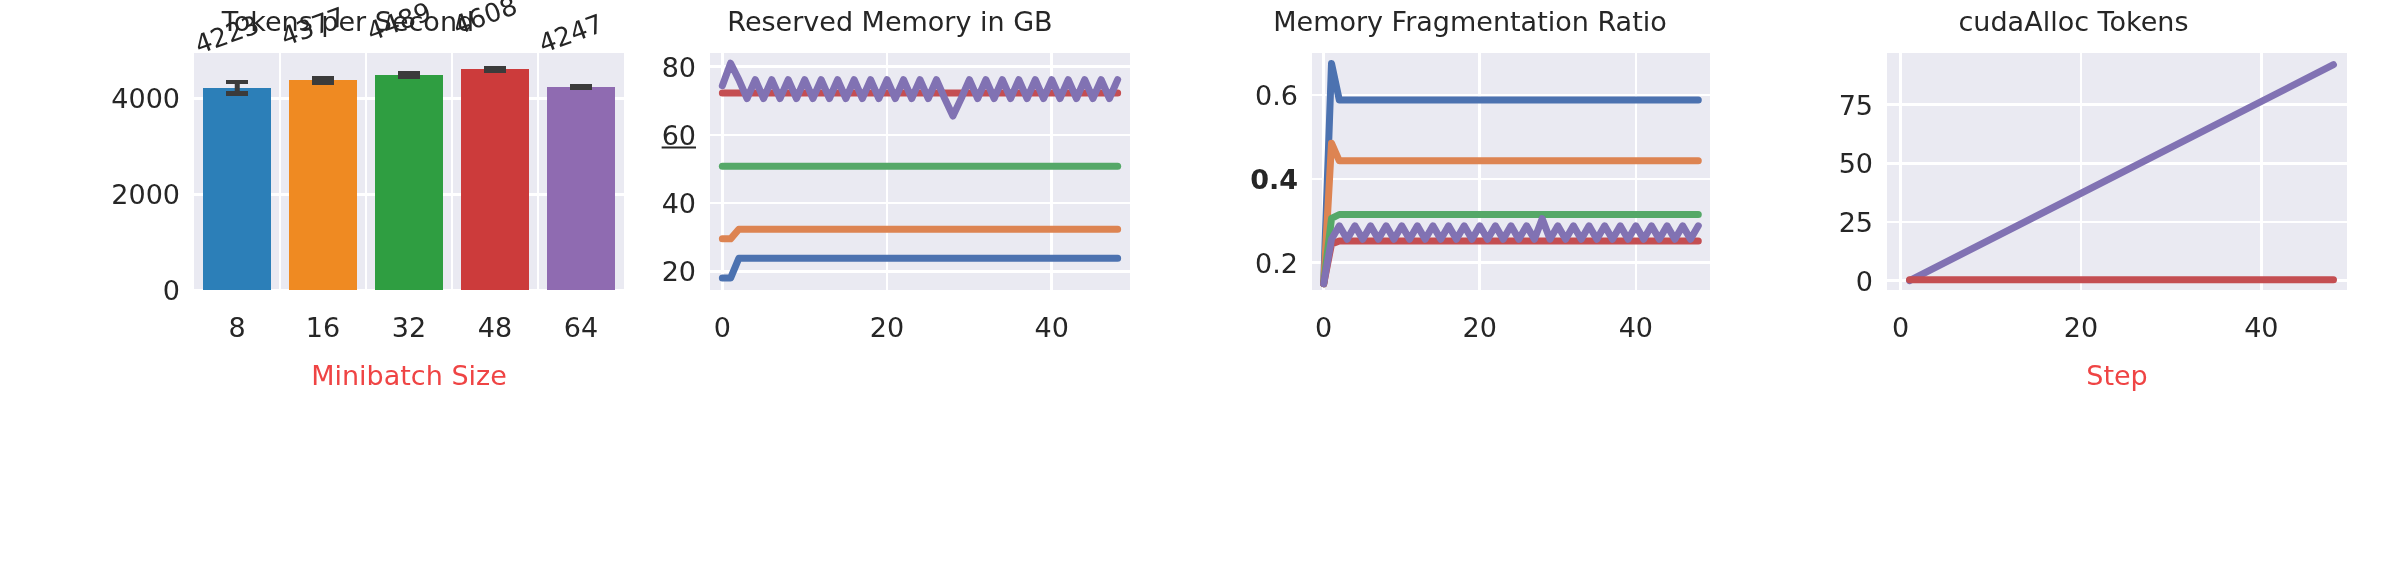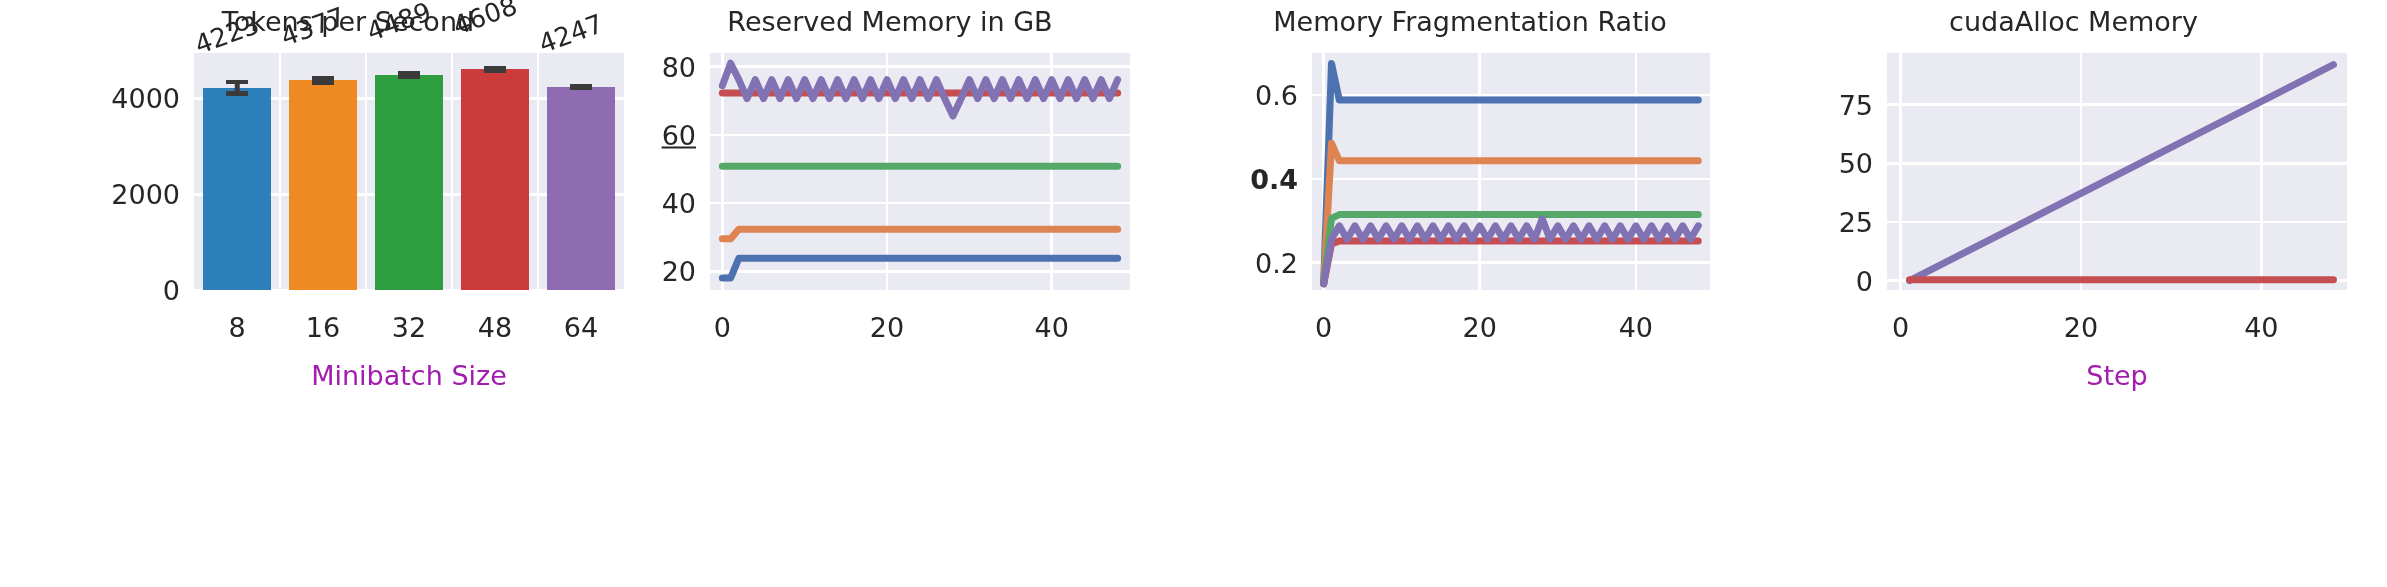--- a/index.html
+++ b/index.html
@@ -72,21 +72,21 @@
     text-align: center;
     font-size: 27px;
     color: #262626;
     white-space: nowrap;
     transform: translateX(-50%);
   }
   .xlabel {
     position: absolute;
     text-align: center;
     font-size: 27px;
-    color: #a21caf;
+    color: #ef4444;
     white-space: nowrap;
     transform: translateX(-50%);
   }
   .bar {
     position: absolute;
     bottom: 0;
   }
   .barlabel {
     position: absolute;
     font-size: 26px;
@@ -225,21 +225,21 @@
         <div class="ytick" style="left: 0px; width: 118px; top: 262.735px;">0.2</div>
         <div class="ytick" style="left: 0px; width: 118px; top: 178.841px; font-weight: bold;">0.4</div>
         <div class="ytick" style="left: 0px; width: 118px; top: 94.9469px;">0.6</div>
         <div class="xtick" style="left: 143.706px; top: 312px;">0</div>
         <div class="xtick" style="left: 299.784px; top: 312px;">20</div>
         <div class="xtick" style="left: 455.863px; top: 312px;">40</div>
       </div>
   </div>
 
   <div class="panel" id="panel3" style="left:1760px; width:627px;">
-    <div class="panel-title">cudaAlloc Memory</div>
+    <div class="panel-title">cudaAlloc Tokens</div>
     <div class="axes" id="ax3" style="left:127px; top:53px; width:460px; height:237px;">
       <div class="axes-clip" id="ax3clip">
           <div class="gridline-h" style="top: 226.314px;"></div>
           <div class="gridline-h" style="top: 167.65px;"></div>
           <div class="gridline-h" style="top: 108.987px;"></div>
           <div class="gridline-h" style="top: 50.3238px;"></div>
           <div class="gridline-v" style="left: 12.2294px;"></div>
           <div class="gridline-v" style="left: 192.622px;"></div>
           <div class="gridline-v" style="left: 373.014px;"></div>
           <svg class="series" width="460" height="237">

